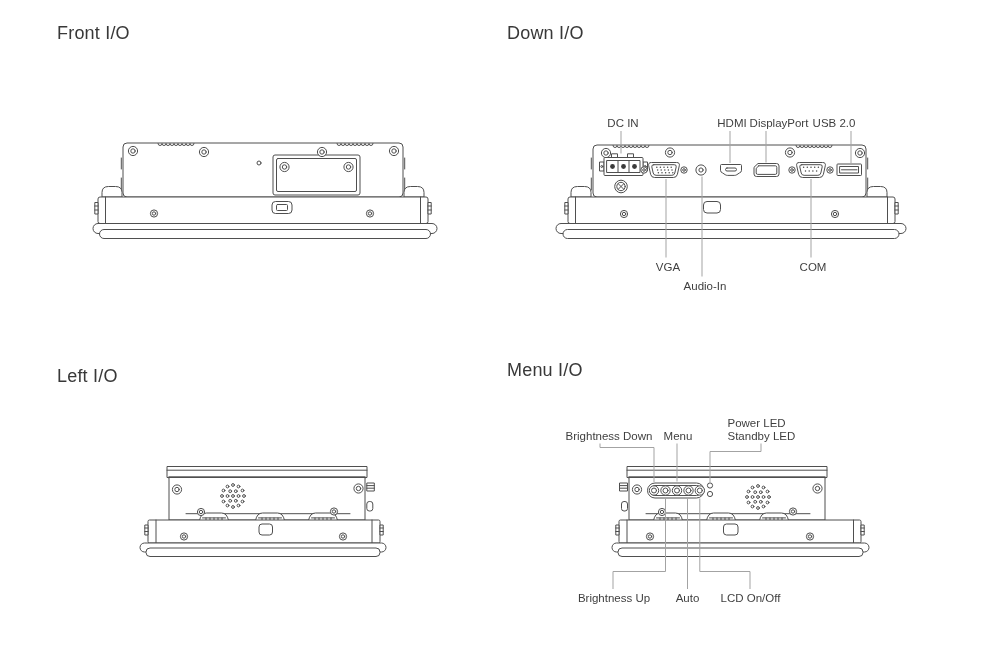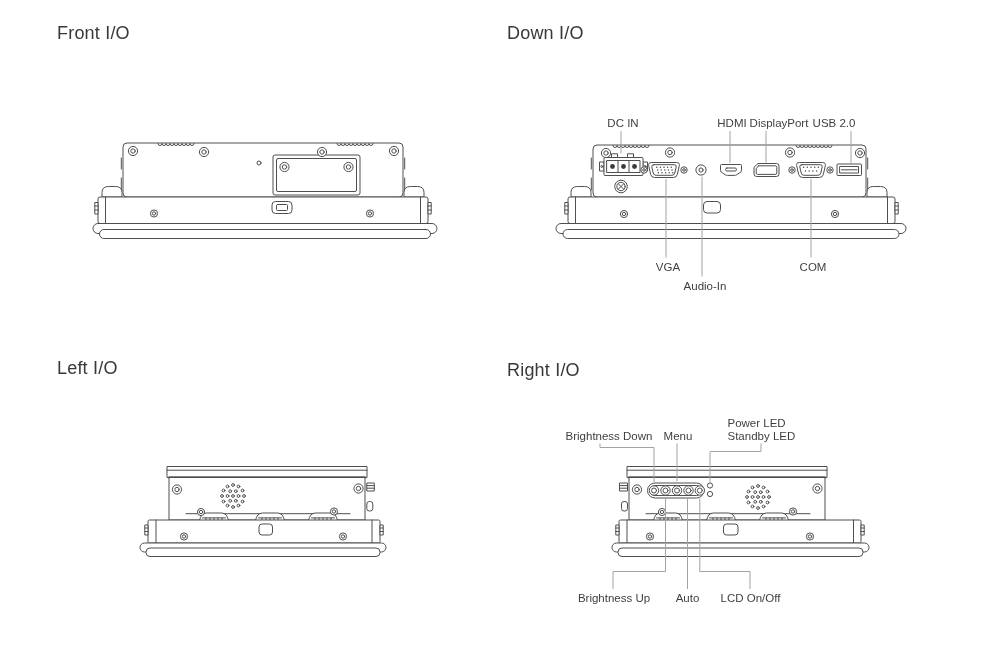--- a/index.html
+++ b/index.html
@@ -15,22 +15,22 @@
   .leader{fill:none;stroke:#a3a3a3;stroke-width:1;}
   .lbl{font-family:"Liberation Sans",sans-serif;font-size:11.5px;fill:#3f3f3f;}
 </style>
 </head>
 <body>
 
 <div id="screen">
 
   <div class="section-title" style="left:57px;top:24px">Front I/O</div>
   <div class="section-title" style="left:507px;top:24px">Down I/O</div>
-  <div class="section-title" style="left:57px;top:359px">Left I/O</div>
-  <div class="section-title" style="left:507px;top:361px">Right I/O</div>
+  <div class="section-title" style="left:57px;top:367px">Left I/O</div>
+  <div class="section-title" style="left:507px;top:361px">Menu I/O</div>
 
   <svg id="diagram-svg" width="1000" height="652" viewBox="0 0 1000 652">
     <defs>
       <g id="screw">
         <circle class="lnf" r="4.6"></circle>
           <circle class="ln" r="2.2"></circle>
       </g>
       <g id="screw-sm">
         <circle class="lnf" r="3.6"></circle>
           <circle class="ln" r="1.7"></circle>

